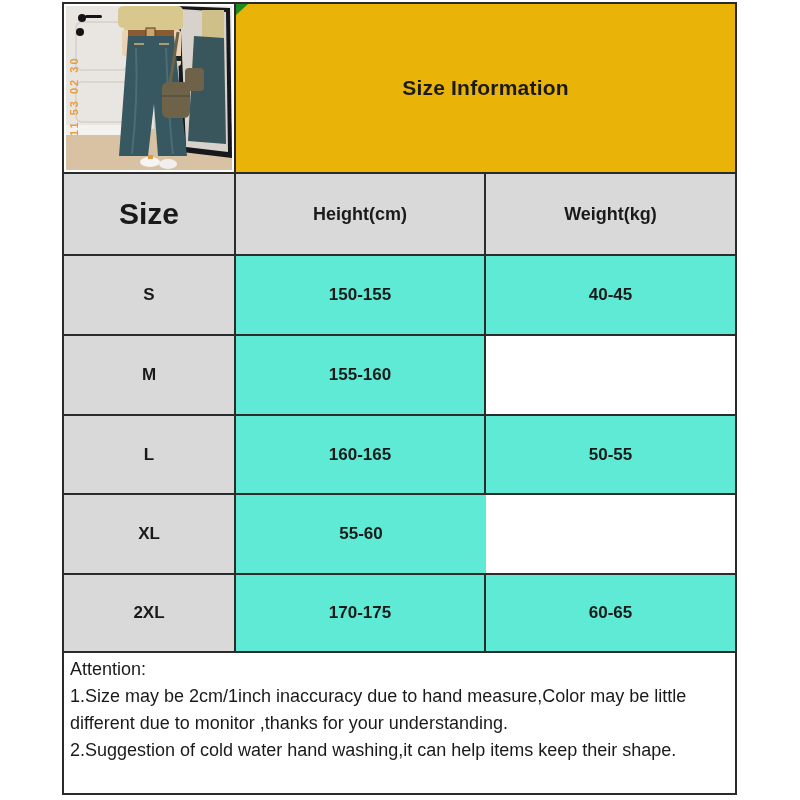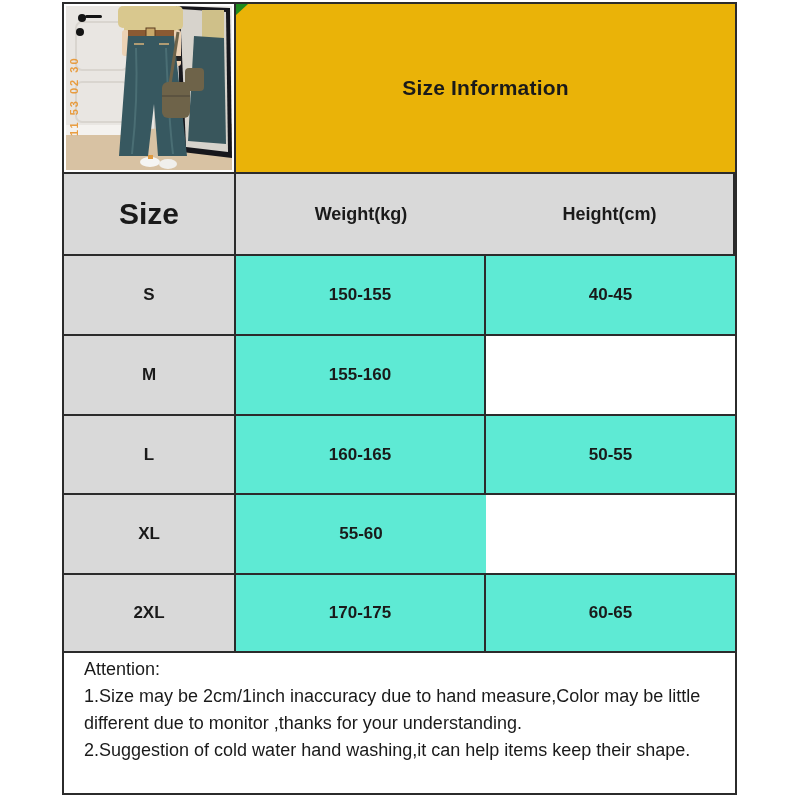--- a/index.html
+++ b/index.html
@@ -36,21 +36,21 @@
     display:flex;align-items:center;justify-content:center;
     box-sizing:border-box;font-weight:bold;font-size:17px;
   }
   .cell.b1,.cell.b2{border-right:2px solid #2b2b2b;}
   .size-hdr{font-size:30px;}
   .col-hdr{font-size:18px;}
   .size-cell{background:#d9d9d9;font-size:17px;}
   .val-cell{background:#5eead4;font-size:17px;}
   .attention{
     height:140px;background:#ffffff;box-sizing:border-box;
-    padding:3px 20px;font-size:18px;line-height:27px;font-weight:normal;
+    padding:3px 6px;font-size:18px;line-height:27px;font-weight:normal;
   }
   .attention div{max-width:664px;}
 </style>
 </head>
 <body>
 
 <div class="sheet">
 
   <div class="row top-row">
     <div class="photo-cell">
@@ -110,22 +110,22 @@
       </svg>
     </div>
     <div class="title-cell">
       <span class="corner"></span>
       <span class="page-title">Size Information</span>
     </div>
   </div>
 
   <div class="row cols hdr">
     <div class="cell b1 size-hdr">Size</div>
+    <div class="cell b2 col-hdr">Height(cm)</div>
     <div class="cell col-hdr">Weight(kg)</div>
-    <div class="cell b2 col-hdr">Height(cm)</div>
   </div>
 
   <div class="row cols body-row">
     <div class="cell b1 size-cell">S</div>
     <div class="cell b2 val-cell">150-155</div>
     <div class="cell val-cell">40-45</div>
   </div>
   <div class="row cols body-row">
     <div class="cell b1 size-cell">M</div>
     <div class="cell b2 val-cell">155-160</div>

